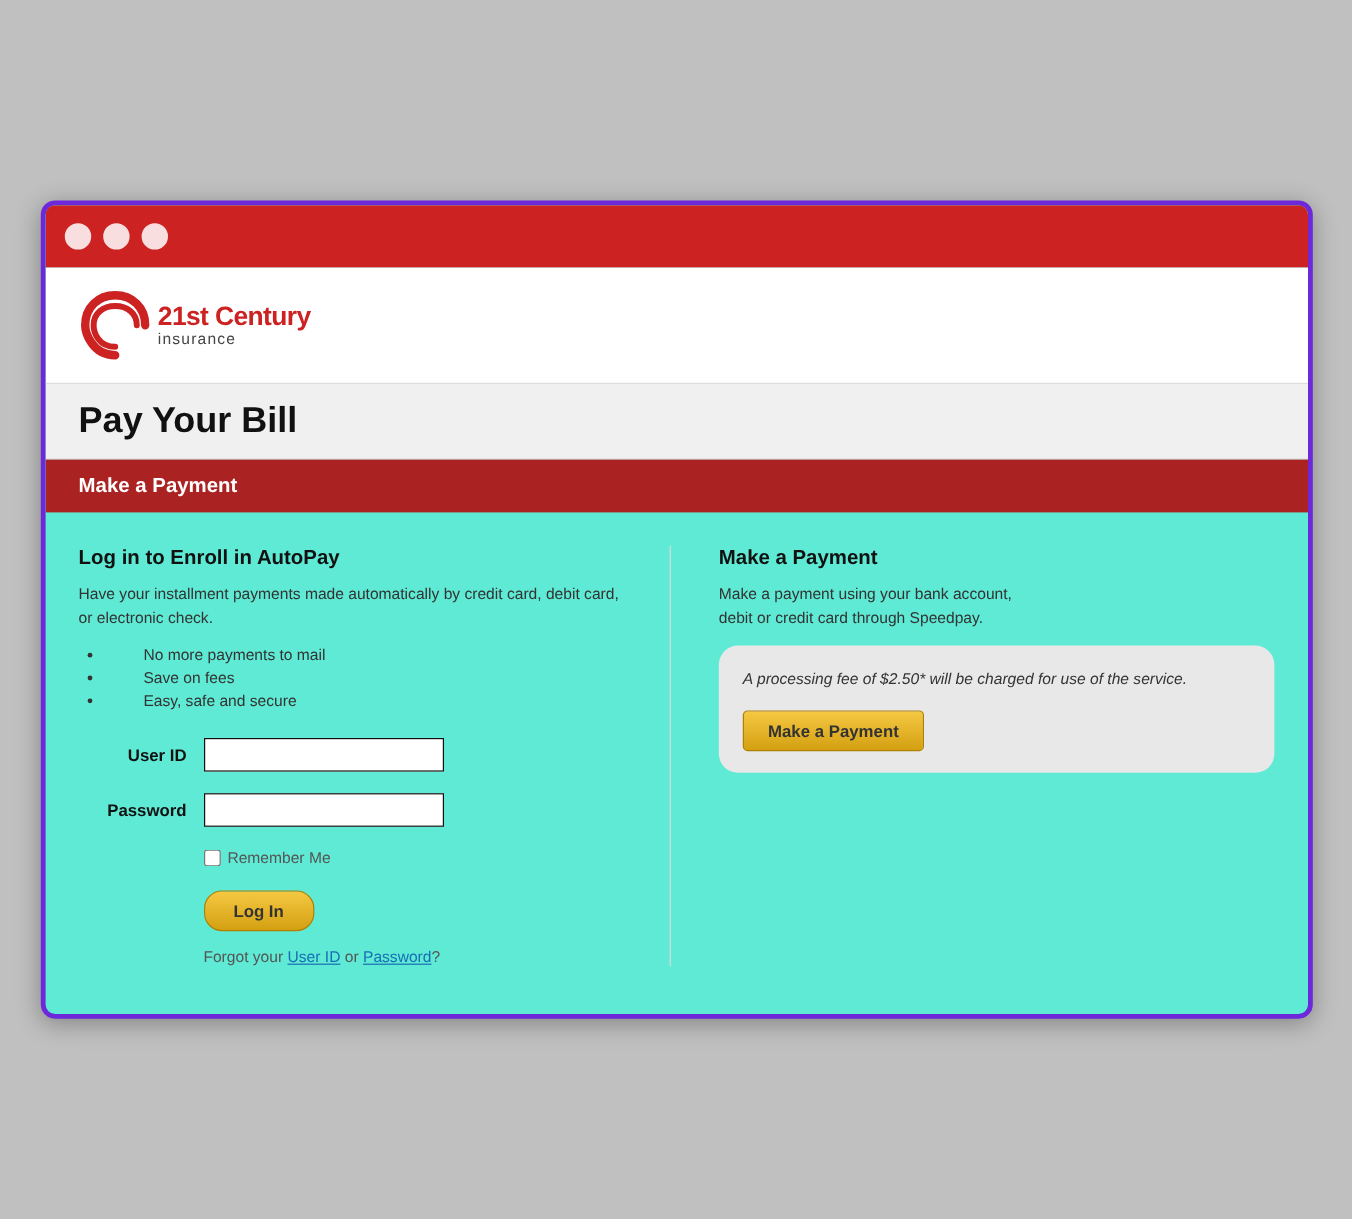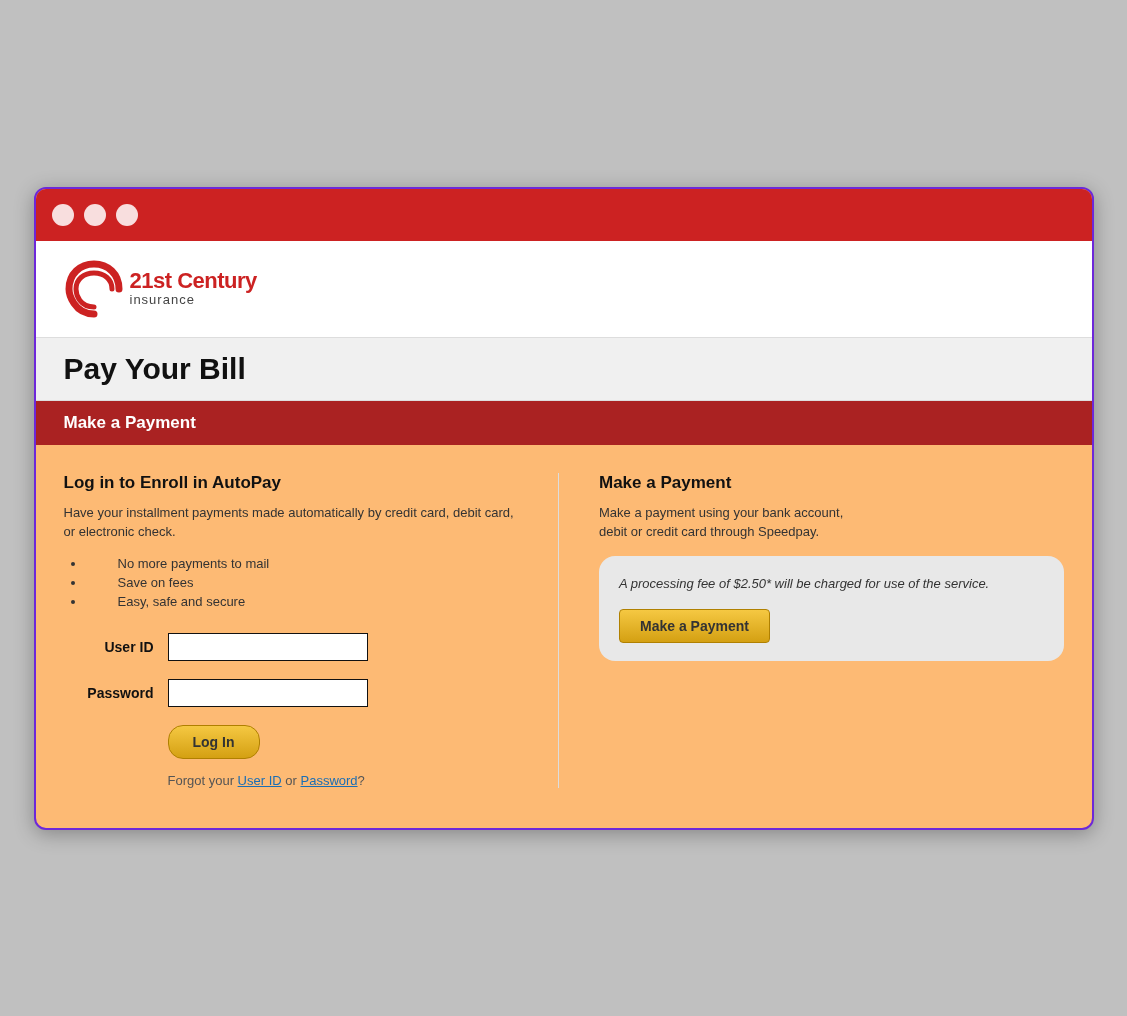--- a/index.html
+++ b/index.html
@@ -6,23 +6,23 @@
     body {
       background: #c0c0c0;
       display: flex;
       justify-content: center;
       align-items: center;
       min-height: 100vh;
       font-family: Arial, sans-serif;
     }
     .window {
       width: 1060px;
-      background: #fdba74;
+      background: #5eead4;
       border-radius: 12px;
-      border: 2px solid #6d28d9;
+      border: 4px solid #6d28d9;
       overflow: hidden;
       box-shadow: 0 4px 20px rgba(0,0,0,0.3);
     }
     .titlebar {
       background: #cc2222;
       height: 52px;
       display: flex;
       align-items: center;
       padding: 0 16px;
       gap: 10px;
@@ -256,20 +256,24 @@
       <div class="form-row">
         <label class="form-label">User ID</label>
         <input type="text" class="form-input" value="" style="">
       </div>
 
       <div class="form-row">
         <label class="form-label">Password</label>
         <input type="password" class="form-input" value="" style="">
       </div>
 
+      <div class="remember-row">
+        <input type="checkbox" style="">
+        <label>Remember Me</label>
+      </div>
 
       <button class="login-btn">Log In</button>
 
       <div class="forgot-text">
         <span>Forgot your</span>
         <a href="#">User ID</a>
         <span>or</span>
         <a href="#">Password</a><span>?</span>
       </div>
     </div>

